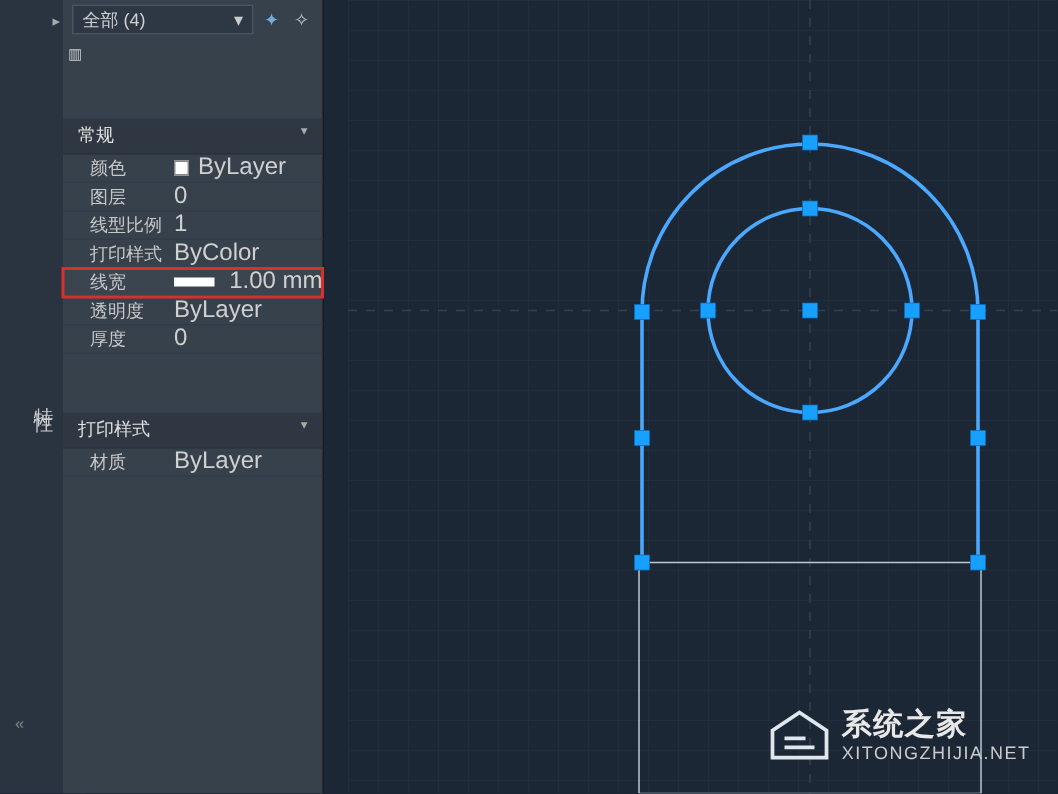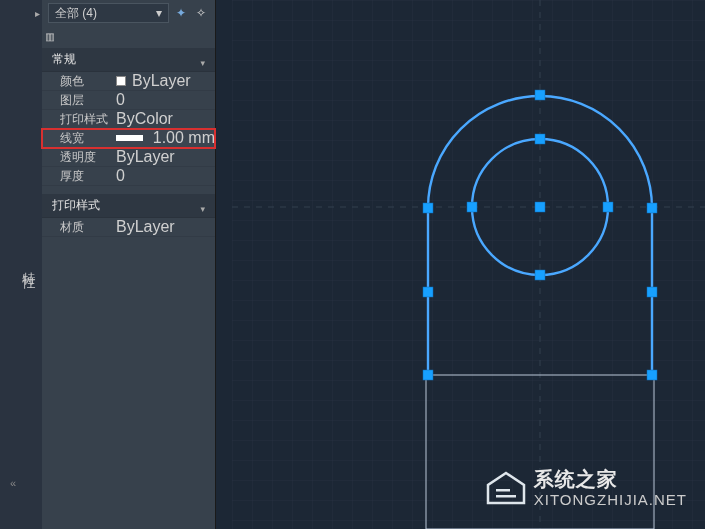--- a/index.html
+++ b/index.html
@@ -98,24 +98,25 @@
     .header-icon.add { color: #7ad; }
     .header-icon.target { color: #ccc; }
     .header-icon.filter { color: #ccc; font-size: 10px; }
     .filter-row { text-align: right; padding: 2px 10px 4px 0; }
 
     .section-header {
       background: #2e3742;
       padding: 3px 10px;
       display: flex;
       justify-content: space-between;
-      align-items: flex-end;
+      align-items: flex-start;
       font-size: 12px;
       color: #e0e0e0;
       border-bottom: 1px solid #2a323c;
+      margin-top: 31px;
     }
     .section-header .chev { font-size: 9px; color: #aaa; }
 
     .prop-row {
       display: flex;
       align-items: center;
       height: 19px;
       border-bottom: 1px solid #323b46;
     }
     .prop-label {
@@ -190,21 +191,21 @@
       color: #e8e8e8;
     }
     .watermark .logo {
       width: 40px;
       height: 34px;
       position: relative;
     }
     .watermark .logo svg { width: 100%; height: 100%; }
     .watermark .text { line-height: 1.2; }
     .watermark .cn { font-size: 20px; font-weight: bold; letter-spacing: 1px;}
-    .watermark .en { font-size: 15px; letter-spacing: 1px; color: #ccc;}
+    .watermark .en { font-size: 12px; letter-spacing: 1px; color: #ccc;}
   </style>
 </head>
 <body>
 
 <div class="left-strip">
   <span class="arrow-top">▸</span>
   <span class="vertical-label">特性</span>
   <span class="collapse-icon">«</span>
 </div>
 
@@ -233,20 +234,24 @@
       <span>ByLayer</span>
     </div>
   </div>
 
   <div class="prop-row">
     <div class="prop-label">图层</div>
     <div class="prop-value">0</div>
   </div>
 
 
+  <div class="prop-row">
+    <div class="prop-label">线型比例</div>
+    <div class="prop-value">1</div>
+  </div>
 
   <div class="prop-row">
     <div class="prop-label">打印样式</div>
     <div class="prop-value">ByColor</div>
   </div>
 
   <div class="prop-row highlight-row">
     <div class="prop-label">线宽</div>
     <div class="prop-value">
       <span class="lineweight-sample"></span>

